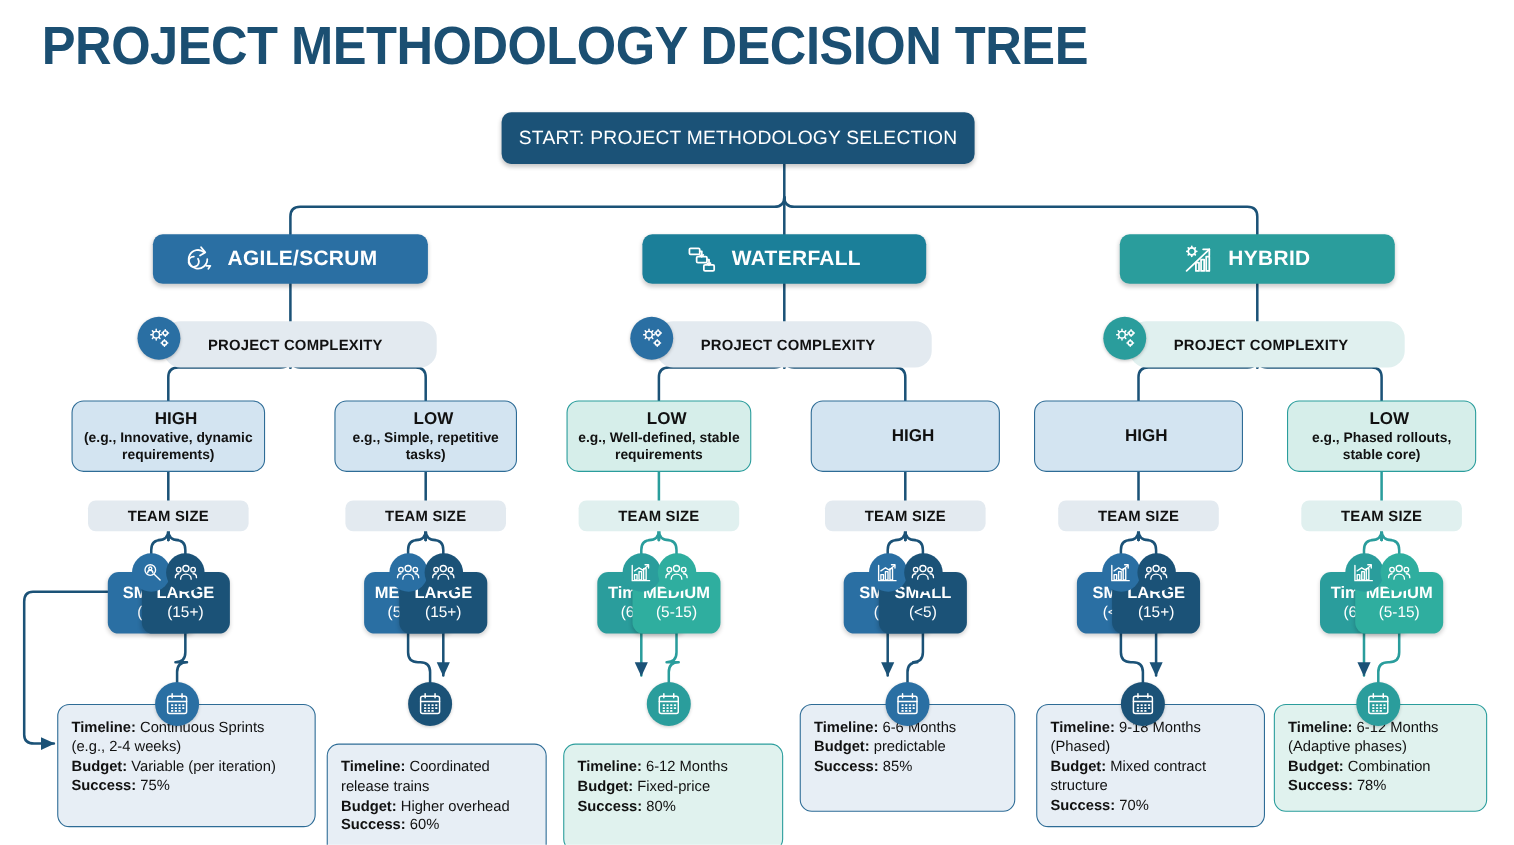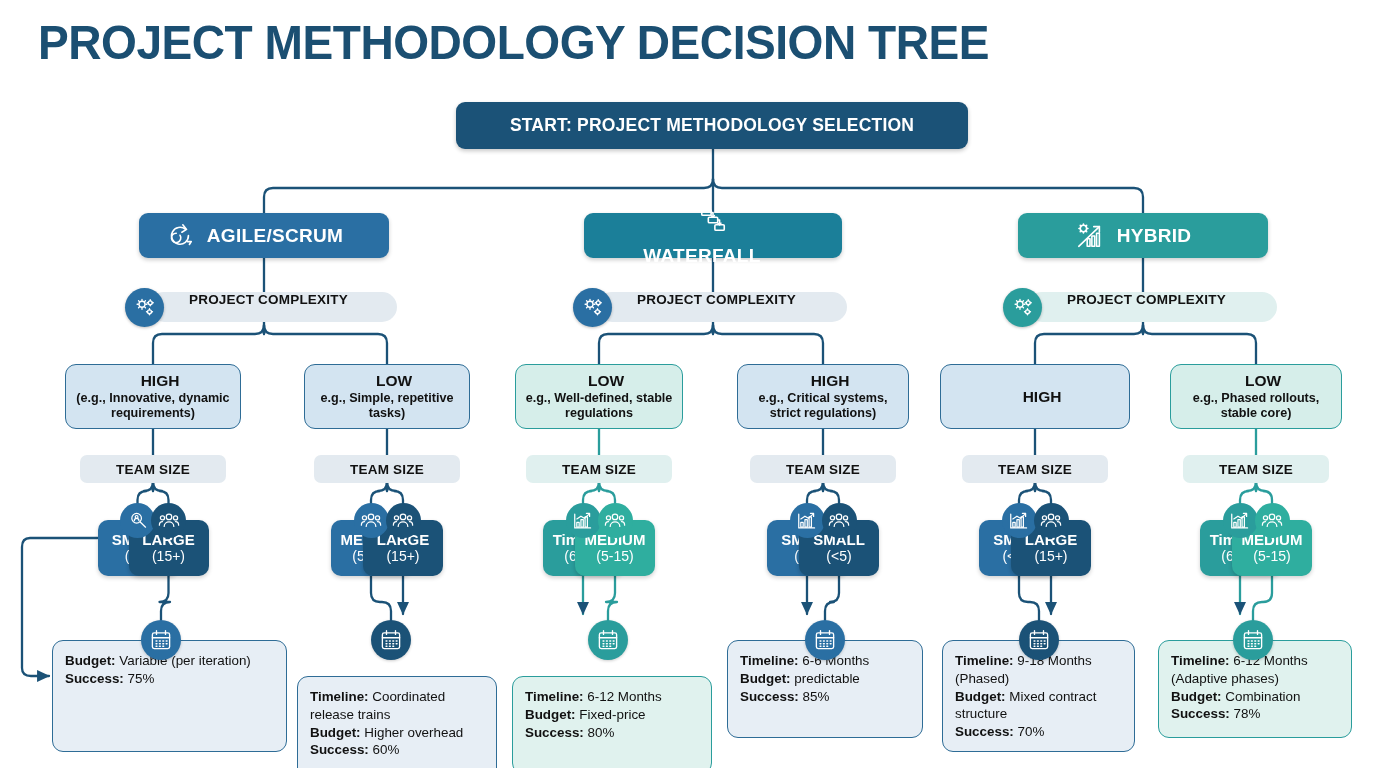--- a/index.html
+++ b/index.html
@@ -21,40 +21,40 @@
     color:#1b4f72;white-space:nowrap;
     transform:scaleX(.94);transform-origin:left top;
     font-family:"Liberation Sans Narrow","Liberation Sans",sans-serif;
   }
 
   
   .node{position:absolute;z-index:3;box-sizing:border-box;}
 
   
   .start{
-    left:456px;top:102px;width:512px;height:47px;border-radius:9px;
+    left:456px;top:102px;width:430px;height:47px;border-radius:9px;
     background:#1b5277;color:#fff;display:flex;align-items:center;justify-content:center;
-    font-size:17.5px;font-weight:bold;letter-spacing:.2px;
+    font-size:17.5px;font-weight:normal;letter-spacing:.2px;
     box-shadow:0 2px 4px rgba(0,0,0,.22);
   }
 
   
   .method{
     height:45px;border-radius:9px;color:#fff;
     display:flex;align-items:center;justify-content:center;gap:10px;
     font-size:19px;font-weight:bold;letter-spacing:.3px;
     box-shadow:0 2px 4px rgba(0,0,0,.2);
   }
   .method .mi{width:34px;height:30px;flex:0 0 auto;display:block;}
   .method .mlabel{padding-right:22px;}
 
   
   .cxbar{
-    height:30px;border-radius:15px;background:#e3eaf0;
-    display:flex;
+    height:42px;border-radius:15px;background:#e3eaf0;
+    display:flex;align-items:center;
     font-size:13.5px;font-weight:bold;color:#111;letter-spacing:.2px;
     padding-left:40px;
   }
   .cxbar.teal{background:#e0f0ef;}
   .cxbadge{
     position:absolute;width:39px;height:39px;border-radius:50%;
     display:flex;align-items:center;justify-content:center;z-index:4;
     box-shadow:0 1px 3px rgba(0,0,0,.25);
   }
   .cxbadge svg{width:24px;height:24px;}
@@ -225,20 +225,21 @@
         <svg viewBox="0 0 32 32" fill="none" stroke="#fff" stroke-width="1.8" stroke-linecap="round" stroke-linejoin="round">
           <circle cx="16" cy="10" r="4"></circle>
           <path d="M9 24c0-4 3.2-6.6 7-6.6S23 20 23 24"></path>
           <circle cx="6.5" cy="11.5" r="3"></circle>
           <path d="M2 22c0-3.2 2-5.2 4.6-5.2"></path>
           <circle cx="25.5" cy="11.5" r="3"></circle>
           <path d="M30 22c0-3.2-2-5.2-4.6-5.2"></path>
         </svg>
       </div>
       <div class="node card" style="left: 52px; top: 640px; width: 235px; height: 112px;">
+        <div><b>Timeline:</b> <span>Continuous Sprints (e.g., 2-4 weeks)</span></div>
         <div><b>Budget:</b> <span>Variable (per iteration)</span></div>
         <div><b>Success:</b> <span>75%</span></div>
       </div>
       <div class="node cardbadge" style="left: 141px; top: 620px; background: rgb(42, 111, 163);">
         <svg viewBox="0 0 32 32" fill="none" stroke="#fff" stroke-width="1.8" stroke-linecap="round" stroke-linejoin="round">
           <rect x="4.5" y="6.5" width="23" height="21" rx="2.4"></rect>
           <path d="M4.5 13h23"></path>
           <path d="M10 3.5v5M22 3.5v5"></path>
           <g stroke-width="2.1">
             <path d="M9.5 17.3h1M14 17.3h1M18.5 17.3h1M23 17.3h1M9.5 21h1M14 21h1M18.5 21h1M23 21h1M9.5 24.4h1M14 24.4h1M18.5 24.4h1"></path>
@@ -286,21 +287,21 @@
       <div class="node cardbadge" style="left: 371px; top: 620px; background: rgb(27, 82, 119);">
         <svg viewBox="0 0 32 32" fill="none" stroke="#fff" stroke-width="1.8" stroke-linecap="round" stroke-linejoin="round">
           <rect x="4.5" y="6.5" width="23" height="21" rx="2.4"></rect>
           <path d="M4.5 13h23"></path>
           <path d="M10 3.5v5M22 3.5v5"></path>
           <g stroke-width="2.1">
             <path d="M9.5 17.3h1M14 17.3h1M18.5 17.3h1M23 17.3h1M9.5 21h1M14 21h1M18.5 21h1M23 21h1M9.5 24.4h1M14 24.4h1M18.5 24.4h1"></path>
           </g>
         </svg>
       </div>
-      <div class="node method" style="left: 584px; top: 213px; width: 258px; background: rgb(27, 127, 153); flex-direction: column;">
+      <div class="node method" style="left: 584px; top: 213px; width: 258px; background: rgb(27, 127, 153);">
         <span>
           <svg class="mi" viewBox="0 0 32 32" fill="none" stroke="#fff" stroke-width="1.7" stroke-linecap="round" stroke-linejoin="round">
             <rect x="4" y="5" width="10" height="6" rx="1.2"></rect>
             <rect x="11" y="13" width="10" height="6" rx="1.2"></rect>
             <rect x="18" y="21" width="10" height="6" rx="1.2"></rect>
             <path d="M14 8h2v5"></path>
             <path d="M21 16h2v5"></path>
             <path d="M14.3 11.6l1.7 1.4 1.4-1.6"></path>
             <path d="M21.3 19.6l1.7 1.4 1.4-1.6"></path>
           </svg>
@@ -315,21 +316,21 @@
           <circle cx="12" cy="11" r="4"></circle>
           <path d="M12 4.5v1.6M12 16v1.6M5.5 11h1.6M17 11h1.6M7.4 6.4l1.1 1.1M15.5 14.5l1.1 1.1M16.6 6.4l-1.1 1.1M8.5 14.5l-1.1 1.1"></path>
           <circle cx="23" cy="9" r="2.6"></circle>
           <path d="M23 5v1.2M23 11.8V13M19 9h1.2M25.8 9H27"></path>
           <circle cx="22" cy="21" r="2.6"></circle>
           <path d="M22 17v1.2M22 23.8V25M18 21h1.2M24.8 21H26"></path>
         </svg>
       </div>
       <div class="node cbox teal" style="left: 515px; top: 364px; width: 168px; height: 65px;">
         <div class="ch">LOW</div>
-        <div class="cs">e.g., Well-defined, stable regulations</div>
+        <div class="cs">e.g., Well-defined, stable requirements</div>
       </div>
       <div class="node tbar teal" style="left: 526px; top: 455px; width: 146px;">TEAM SIZE</div>
       <div class="node chip" style="left: 543px; top: 520px; width: 80px; height: 56px; background: rgb(42, 157, 156);">
         <div class="c1">Timeline</div>
         <div class="c2">(6-12)</div>
       </div>
       <div class="node chipbadge" style="left: 565.5px; top: 503px; background: rgb(42, 157, 156);">
         <svg viewBox="0 0 32 32" fill="none" stroke="#fff" stroke-width="1.8" stroke-linecap="round" stroke-linejoin="round">
           <path d="M4 6v20h23"></path>
           <rect x="7" y="18" width="3.4" height="7"></rect>
@@ -363,21 +364,20 @@
           <rect x="4.5" y="6.5" width="23" height="21" rx="2.4"></rect>
           <path d="M4.5 13h23"></path>
           <path d="M10 3.5v5M22 3.5v5"></path>
           <g stroke-width="2.1">
             <path d="M9.5 17.3h1M14 17.3h1M18.5 17.3h1M23 17.3h1M9.5 21h1M14 21h1M18.5 21h1M23 21h1M9.5 24.4h1M14 24.4h1M18.5 24.4h1"></path>
           </g>
         </svg>
       </div>
       <div class="node cbox" style="left: 737px; top: 364px; width: 172px; height: 65px;">
         <div class="ch">HIGH</div>
-        <div class="cs">e.g., Critical systems, strict regulations)</div>
       </div>
       <div class="node tbar" style="left: 750px; top: 455px; width: 146px;">TEAM SIZE</div>
       <div class="node chip" style="left: 767px; top: 520px; width: 80px; height: 56px; background: rgb(42, 111, 163);">
         <div class="c1">SMALL</div>
         <div class="c2">(&lt;5)</div>
       </div>
       <div class="node chipbadge" style="left: 789.5px; top: 503px; background: rgb(42, 111, 163);">
         <svg viewBox="0 0 32 32" fill="none" stroke="#fff" stroke-width="1.8" stroke-linecap="round" stroke-linejoin="round">
           <path d="M4 6v20h23"></path>
           <rect x="7" y="18" width="3.4" height="7"></rect>
@@ -468,21 +468,21 @@
       <div class="node chipbadge" style="left: 1033.5px; top: 503px; background: rgb(27, 82, 119);">
         <svg viewBox="0 0 32 32" fill="none" stroke="#fff" stroke-width="1.8" stroke-linecap="round" stroke-linejoin="round">
           <circle cx="16" cy="10" r="4"></circle>
           <path d="M9 24c0-4 3.2-6.6 7-6.6S23 20 23 24"></path>
           <circle cx="6.5" cy="11.5" r="3"></circle>
           <path d="M2 22c0-3.2 2-5.2 4.6-5.2"></path>
           <circle cx="25.5" cy="11.5" r="3"></circle>
           <path d="M30 22c0-3.2-2-5.2-4.6-5.2"></path>
         </svg>
       </div>
-      <div class="node card" style="left: 942px; top: 640px; width: 193px; height: 112px;">
+      <div class="node card" style="left: 942px; top: 640px; width: 208px; height: 112px;">
         <div><b>Timeline:</b> <span>9-18 Months (Phased)</span></div>
         <div><b>Budget:</b> <span>Mixed contract structure</span></div>
         <div><b>Success:</b> <span>70%</span></div>
       </div>
       <div class="node cardbadge" style="left: 1019px; top: 620px; background: rgb(27, 82, 119);">
         <svg viewBox="0 0 32 32" fill="none" stroke="#fff" stroke-width="1.8" stroke-linecap="round" stroke-linejoin="round">
           <rect x="4.5" y="6.5" width="23" height="21" rx="2.4"></rect>
           <path d="M4.5 13h23"></path>
           <path d="M10 3.5v5M22 3.5v5"></path>
           <g stroke-width="2.1">

